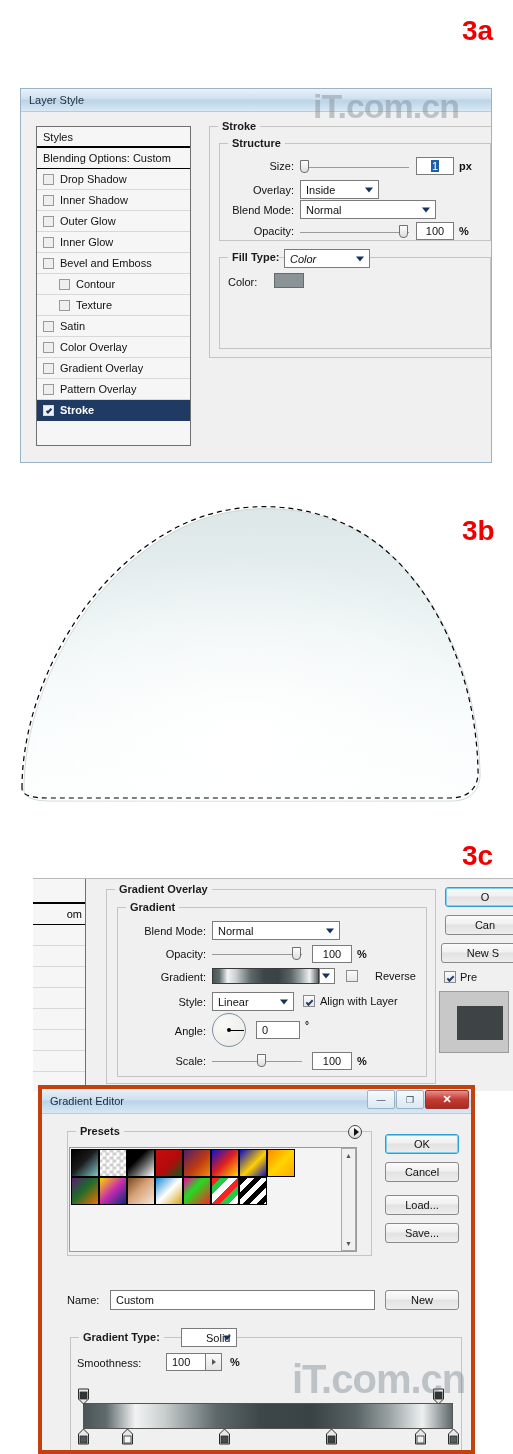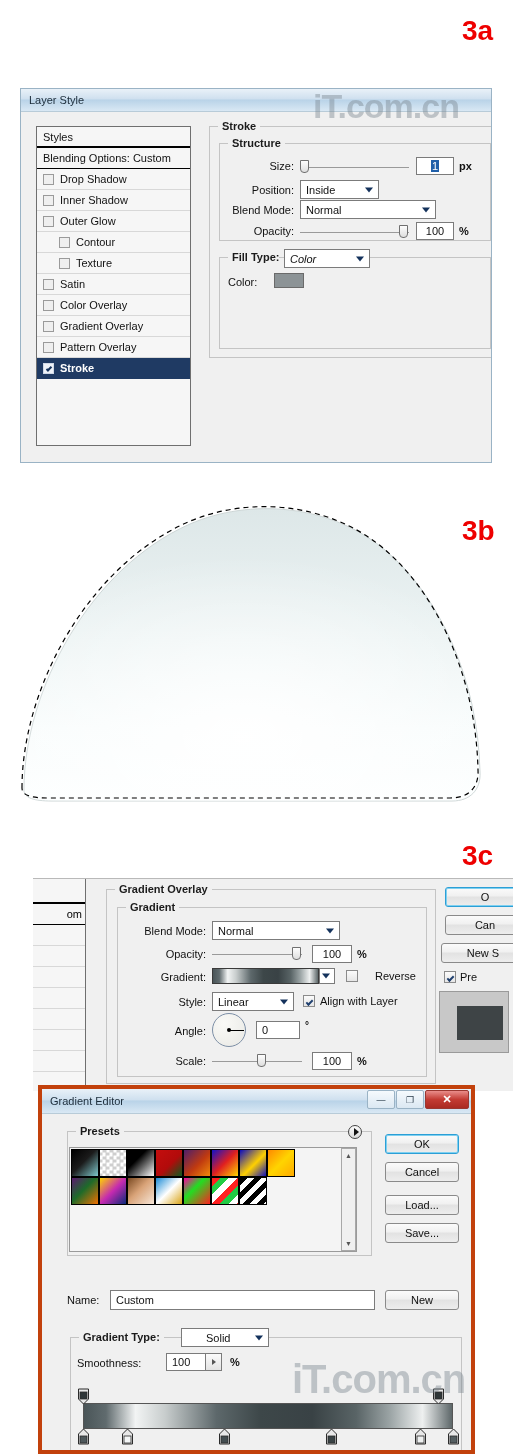--- a/index.html
+++ b/index.html
@@ -396,20 +396,28 @@
           <span>Drop Shadow</span>
         </div>
         <div class="sl-item">
           <span class="sl-cb"></span>
           <span>Inner Shadow</span>
         </div>
         <div class="sl-item">
           <span class="sl-cb"></span>
           <span>Outer Glow</span>
         </div>
+        <div class="sl-item">
+          <span class="sl-cb"></span>
+          <span>Inner Glow</span>
+        </div>
+        <div class="sl-item">
+          <span class="sl-cb"></span>
+          <span>Bevel and Emboss</span>
+        </div>
         <div class="sl-item sub">
           <span class="sl-cb"></span>
           <span>Contour</span>
         </div>
         <div class="sl-item sub">
           <span class="sl-cb"></span>
           <span>Texture</span>
         </div>
         <div class="sl-item">
           <span class="sl-cb"></span>
@@ -443,21 +451,21 @@
       <div class="row-label" style="left:0px; top:16px; width:74px;">Size:</div>
       <div style="position:absolute; left:80px; top:15px; width:109px; height:15px;">
         <div class="slider-track" style="left:0; width:109px;"></div>
         <div class="slider-thumb" style="left:0px; top:1px;"></div>
       </div>
       <div class="tfield" style="left:196px; top:13px; width:38px;">
         <span style="background:#1f5fa9;color:#fff;padding:0 1px;">1</span>
       </div>
       <div class="unit" style="left:239px; top:16px;">px</div>
 
-      <div class="row-label" style="left:0px; top:40px; width:74px;">Position:</div>
+      <div class="row-label" style="left:0px; top:40px; width:74px;">Overlay:</div>
       <div class="combo" style="left:80px; top:36px; width:79px;">
         <span>Inside</span>
         <span class="arrow"></span>
       </div>
 
       <div class="row-label" style="left:0px; top:60px; width:74px;">Blend Mode:</div>
       <div class="combo" style="left:80px; top:56px; width:136px;">
         <span>Normal</span>
         <span class="arrow"></span>
       </div>
@@ -685,21 +693,21 @@
     <span>Custom</span>
   </div>
   <div class="btn" style="left:343px; top:201px; width:74px; height:20px;">
     <span>New</span>
   </div>
 
   <div class="group" style="left:28px; top:248px; width:392px; height:118px;">
     <div class="legend">
       <span>Gradient Type:</span>
     </div>
-    <div class="combo" style="left:110px; top:-10px; width:88px;padding-left:24px;">
+    <div class="combo" style="left:110px; top:-10px; width:56px;padding-left:24px;">
       <span>Solid</span>
       <span class="arrow"></span>
     </div>
 
     <div class="row-label" style="left:6px; top:19px; width:86px; text-align:left;">Smoothness:</div>
     <div class="tfield left" style="left:95px; top:15px; width:40px;">
       <span>100</span>
     </div>
     <div class="spinbtn" style="left:135px; top:15px;"></div>
     <div class="unit" style="left:159px; top:18px;">%</div>

